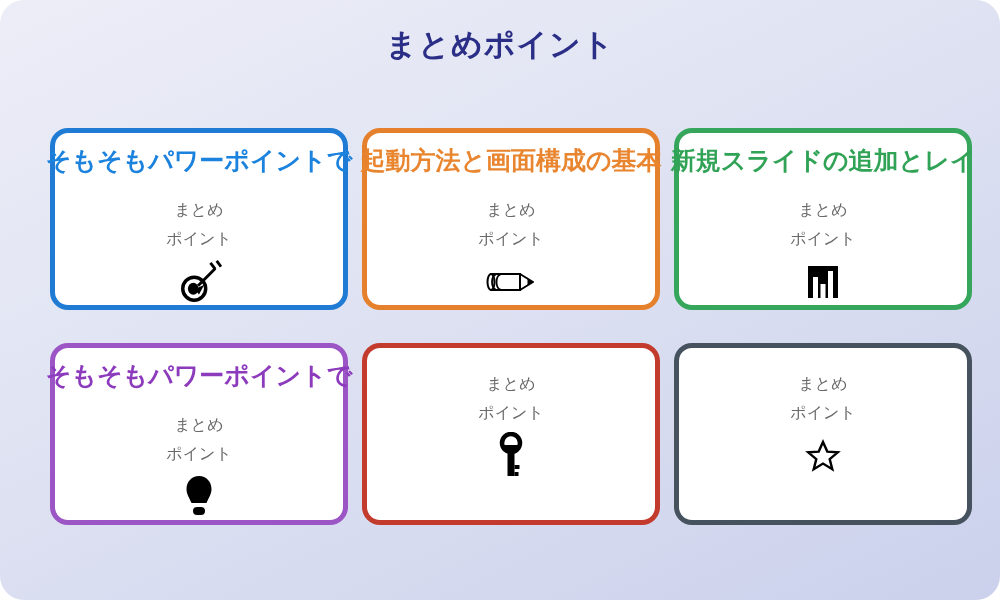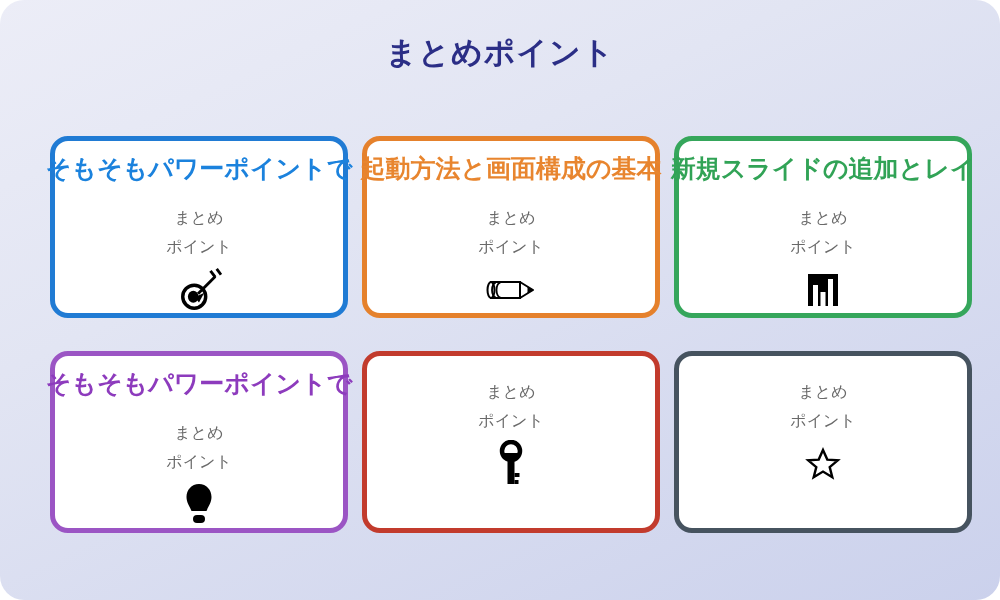--- a/index.html
+++ b/index.html
@@ -1,23 +1,23 @@
 <!DOCTYPE html>
 <html><head>
 <meta charset="utf-8">
 <style>
   * { margin:0; padding:0; box-sizing:border-box; }
   html,body { width:1000px; height:600px; background:#ffffff; overflow:hidden;
               font-family:"Liberation Sans","DejaVu Sans",sans-serif; }
   .canvas { position:absolute; left:0; top:0; width:1000px; height:600px;
             border-radius:24px;
             background:linear-gradient(155deg,#ecedf7 0%,#e2e5f3 35%,#cbd1ec 100%); }
-  .page-title { padding-top:32px; text-align:center; font-size:31px; font-weight:800;
+  .page-title { padding-top:24px; text-align:center; font-size:31px; font-weight:800;
                 color:#2b2e86; letter-spacing:1px; }
-  .grid { position:absolute; left:50px; top:136px;
+  .grid { position:absolute; left:50px; top:128px;
           display:grid; grid-template-columns:repeat(3,298px); grid-auto-rows:182px;
           column-gap:14px; row-gap:33px; }
   .card { background:#ffffff; border:5px solid var(--accent,#888);
           border-radius:18px; overflow:visible; text-align:center; }
   .card-title { margin-top:14px; display:flex; justify-content:center; }
   .card-title span { white-space:nowrap; font-size:25px; font-weight:bold;
                      color:var(--title-color,#333); line-height:27px; }
   .card-sub { margin-top:21px; font-size:16px; color:#696969; line-height:29px; }
   .card-icon { margin-top:7px; height:44px; display:flex; justify-content:center;
                align-items:center; }

